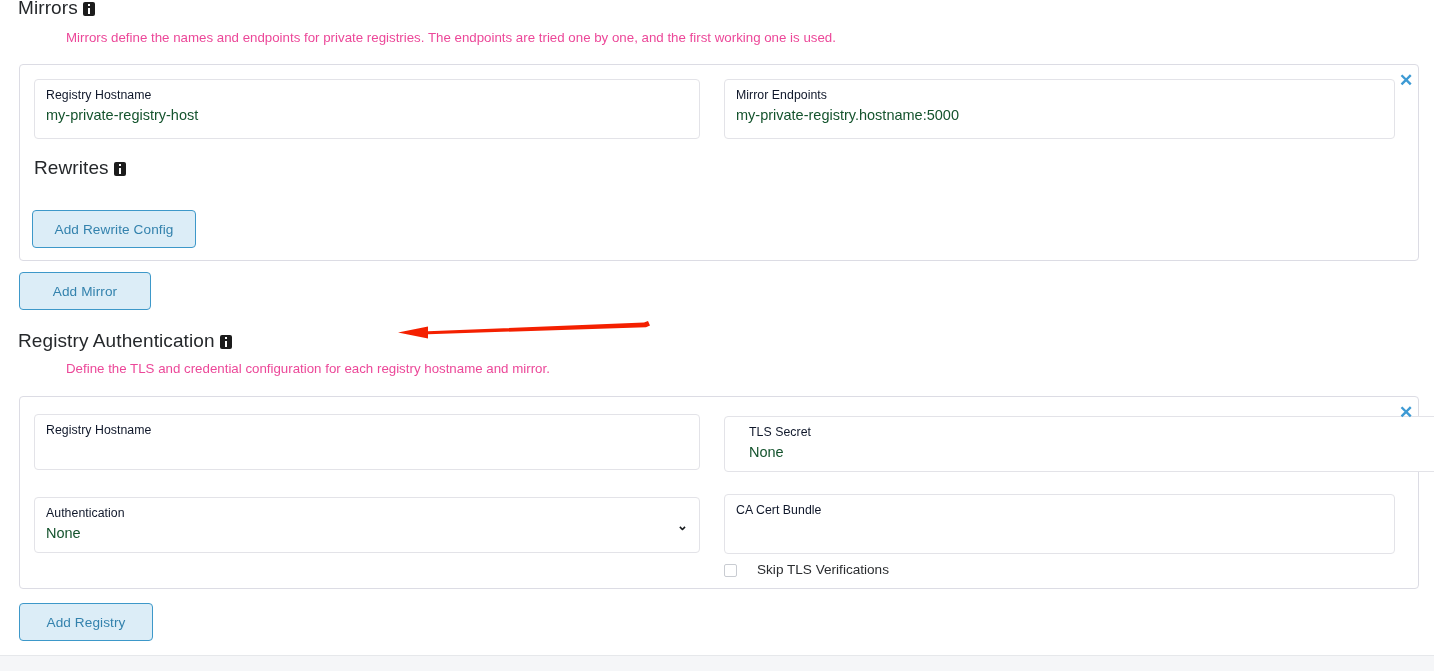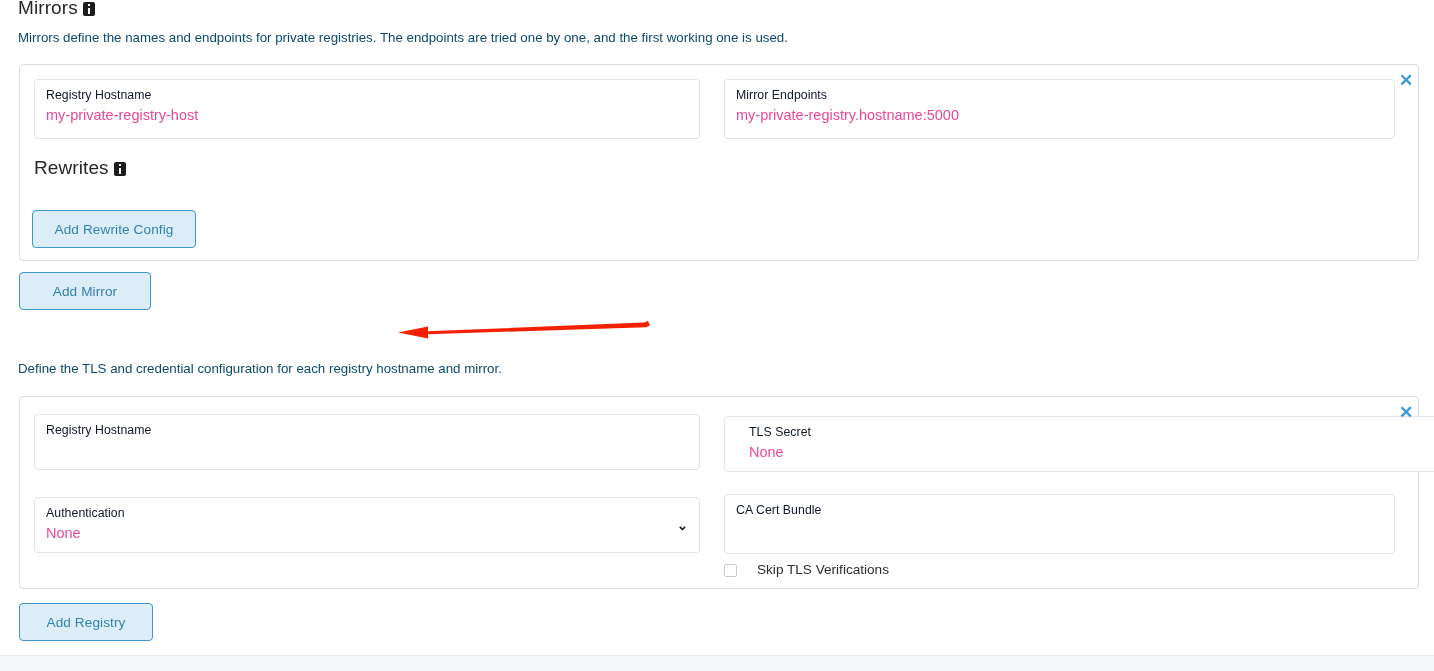--- a/index.html
+++ b/index.html
@@ -19,22 +19,23 @@
     font-weight: 400;
     color: #25282b;
     letter-spacing: .1px;
     display: flex;
     align-items: center;
     gap: 5px;
     line-height: 22px;
   }
   .section-desc {
     font-size: 13.3px;
-    color: #0c4a6e;
+    color: #ec4899;
     line-height: 16px;
+    margin-left: 48px;
   }
 
   
   .info-icon {
     display: inline-block;
     width: 12px; height: 14px;
     background: #1c1c1c;
     border-radius: 2px;
     position: relative;
     top: 1px;
@@ -72,21 +73,21 @@
     padding: 8px 11px 0 11px;
   }
   .field-label {
     font-size: 12.3px;
     color: #0f172a;
     line-height: 15px;
     letter-spacing: .05px;
   }
   .field-value {
     font-size: 14.5px;
-    color: #ec4899;
+    color: #14532d;
     line-height: 19px;
     margin-top: 3px;
   }
   .field.select .chevron {
     position: absolute;
     right: 11px;
     top: 50%;
     transform: translateY(-50%);
     font-size: 13px;
     color: #16191c;
@@ -192,20 +193,26 @@
       </div>
     </div>
 
     <button class="btn-light" style="left:12px;top:145px;width:164px;height:38px;">Add Rewrite Config</button>
   </div>
 
   <div class="close-x" style="left:1399px;top:72px;">✕</div>
 
   <button class="btn-light" style="left:19px;top:272px;width:132px;height:38px;">Add Mirror</button>
 
+  <div style="position:absolute;left:18px;top:330px;">
+    <div class="section-title">
+      <span>Registry Authentication</span>
+      <span class="info-icon"></span>
+    </div>
+  </div>
 
   <div style="position:absolute;left:18px;top:361px;width:1200px;" class="section-desc">Define the TLS and credential configuration for each registry hostname and mirror.</div>
 
   <svg class="annot-arrow" style="left:392px;top:320px;" width="262" height="24" viewBox="0 0 262 24">
     <polygon points="256,1 252,2.5 36,11.2 36,6.5 6,12.4 36,18.5 36,14.2 254,7.2 258,5.5" fill="#f42000"></polygon>
   </svg>
 
   <div class="card" style="left:19px;top:396px;width:1400px;height:193px;">
 
     <div class="field" style="left:14px;top:17px;width:666px;height:56px;">

